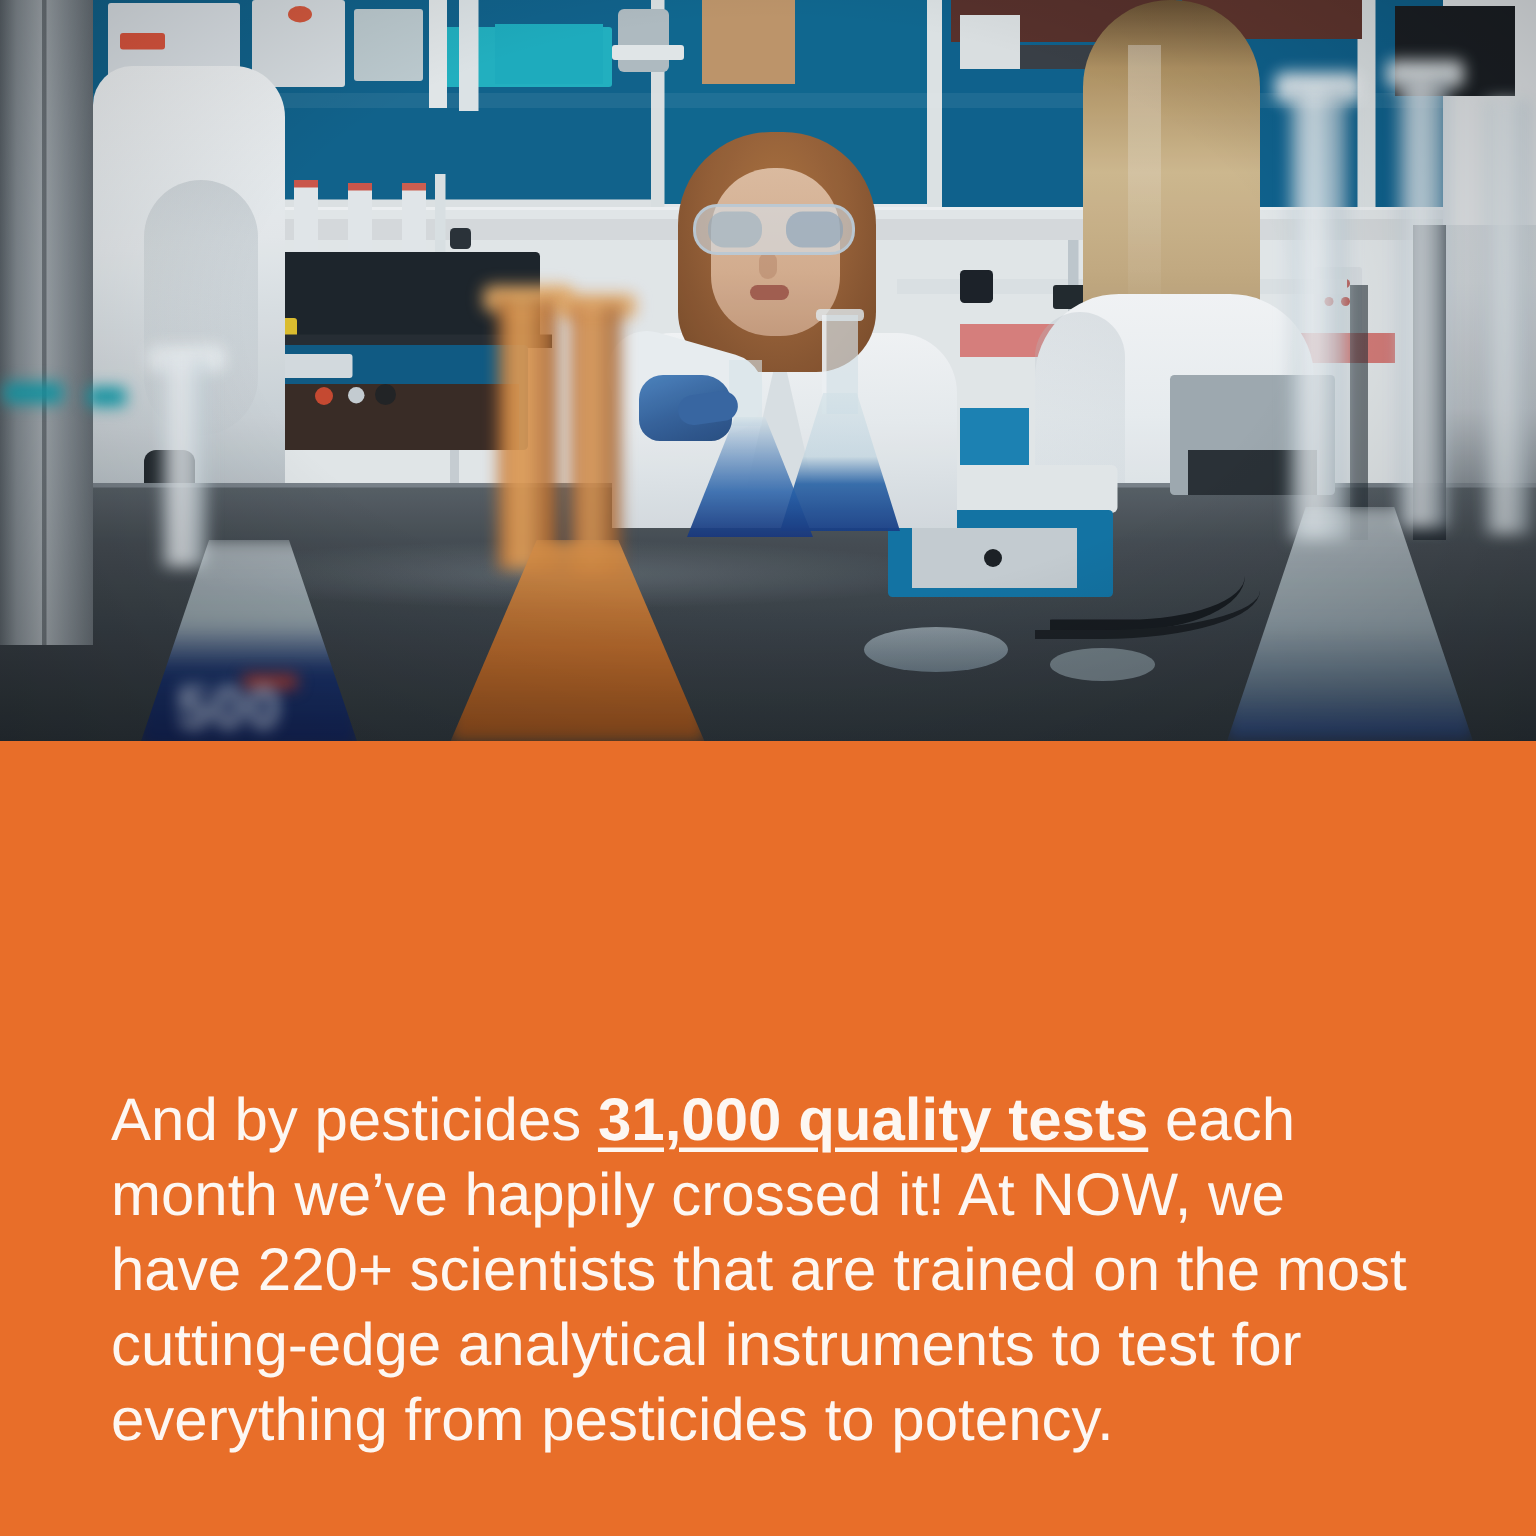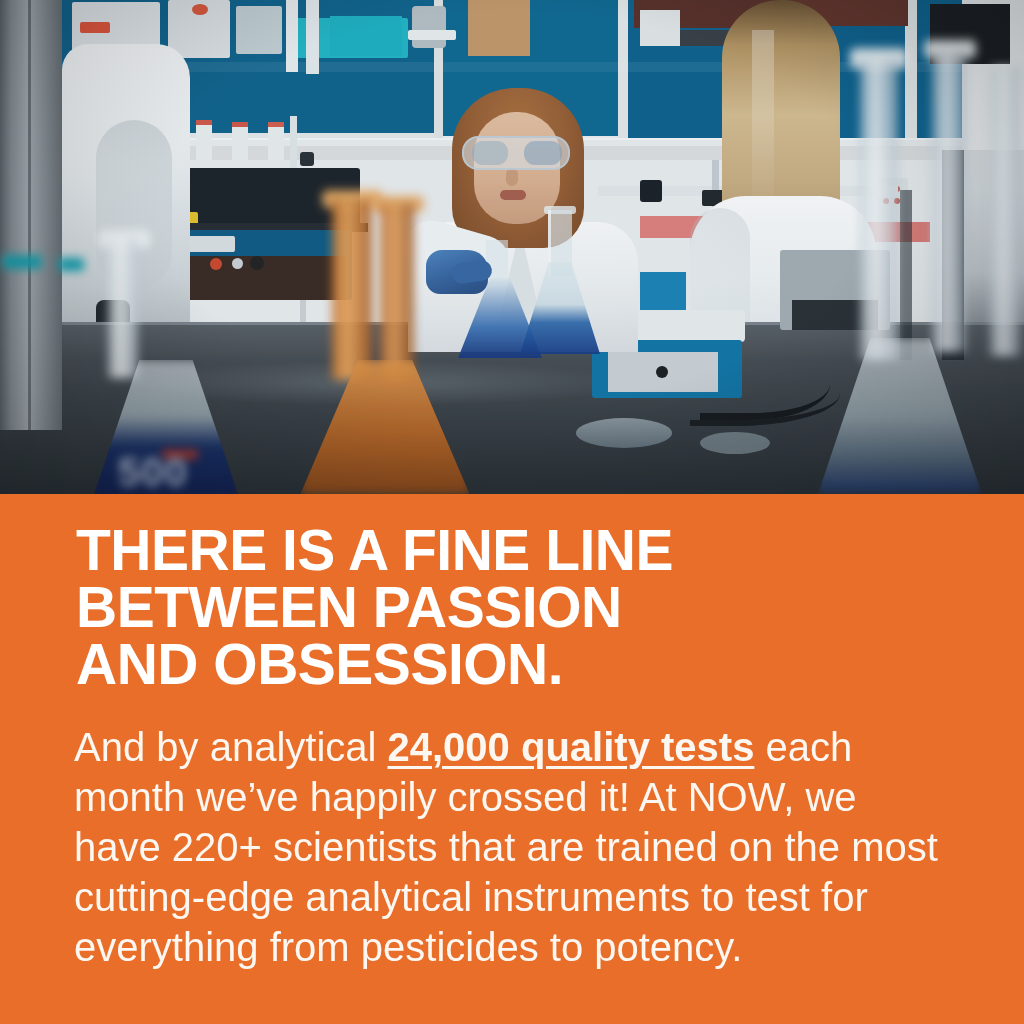--- a/index.html
+++ b/index.html
@@ -375,23 +375,20 @@
     <div class="ph post-line"></div>
     <div class="fg sci-l-teal1"></div>
     <div class="fg sci-l-teal2"></div>
 
     <div class="ph cool-tone"></div>
     <div class="ph vignette"></div>
   </div>
 
   <div class="panel">
 
-    <div class="headline">THERE IS A FINE LINE
-BETWEEN PASSION
-AND OBSESSION.</div>
 
     <div class="body-copy">
-      <span>And by analytical </span><span class="hl">24,000 quality tests</span><span> each month we’ve happily crossed it! At NOW, we have 220+ scientists that are trained on the most cutting-edge analytical instruments to test for everything from pesticides to potency.</span>
+      <span>And by pesticides </span><span class="hl">31,000 quality tests</span><span> each month we’ve happily crossed it! At NOW, we have 220+ scientists that are trained on the most cutting-edge analytical instruments to test for everything from pesticides to potency.</span>
     </div>
 
   </div>
 
 </div>
 
 </body></html>

